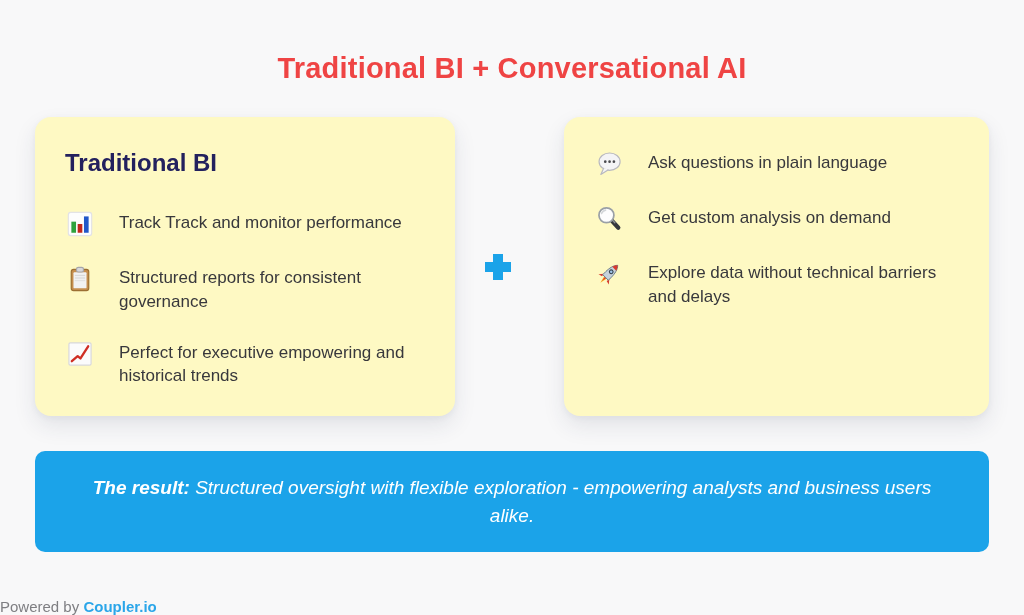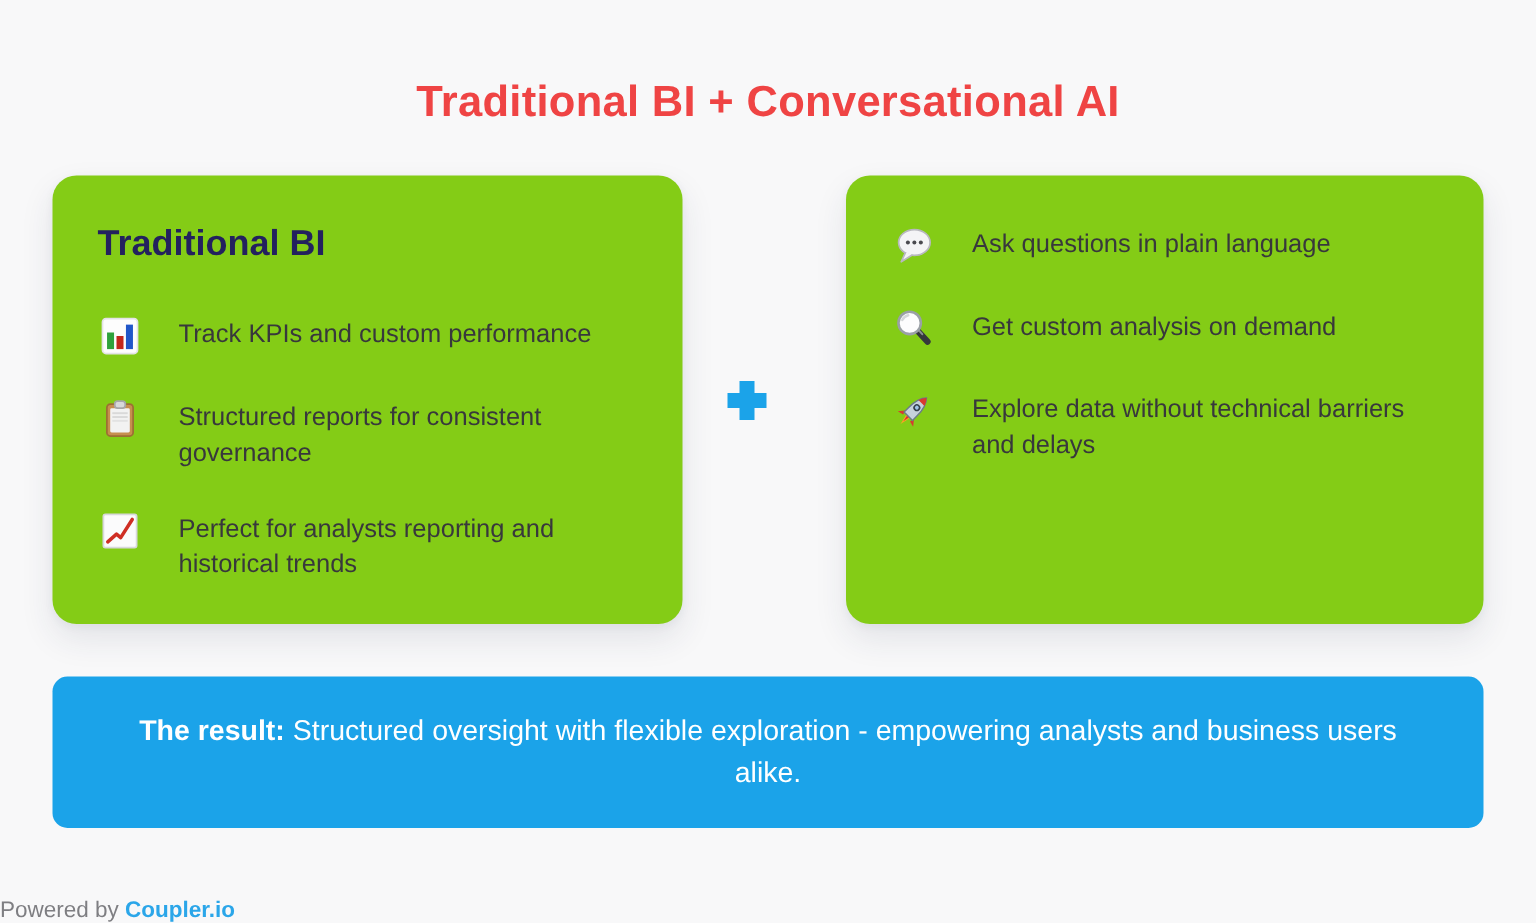--- a/index.html
+++ b/index.html
@@ -20,21 +20,21 @@
     letter-spacing: 0.2px;
   }
 
   .cards-row {
     display: flex;
     align-items: stretch;
     padding: 0 35px;
     margin-top: 32px;
   }
   .card {
-    background: #84cc16;
+    background: #fef9c3;
     border-radius: 16px;
     box-shadow: 0 10px 22px rgba(40,50,80,0.10), 0 2px 6px rgba(40,50,80,0.05);
     padding: 32px 28px 28px 30px;
     min-height: 296px;
   }
   .card.left  { flex: 0 0 420px; }
   .card.right { flex: 0 0 425px; }
 
   .card-heading {
     font-size: 24px;
@@ -74,20 +74,21 @@
 
   .result-banner {
     margin: 35px 35px 0 35px;
     background: #1ba3e9;
     border-radius: 10px;
     color: #ffffff;
     text-align: center;
     padding: 23px 56px;
     font-size: 19px;
     line-height: 1.45;
+    font-style: italic;
   }
   .result-label { font-weight: bold; }
 
   .footer {
     margin-top: 46px;
     text-align: left;
     font-size: 15px;
     color: #7e7e82;
   }
   .brand {
@@ -110,21 +111,21 @@
 
       <div class="item">
         <span class="icon">
           <svg viewBox="0 0 24 24">
             <rect x="2" y="2" width="20" height="20" rx="2" fill="#fdfdfd" stroke="#e3e3e6"></rect>
             <rect x="4.6" y="10" width="4" height="9.5" fill="#2fa23c"></rect>
             <rect x="10" y="12" width="4" height="7.5" fill="#c3271c"></rect>
             <rect x="15.4" y="5.5" width="4" height="14" fill="#2157c9"></rect>
           </svg>
         </span>
-        <span class="item-text">Track KPIs and custom performance</span>
+        <span class="item-text">Track Track and monitor performance</span>
       </div>
 
       <div class="item">
         <span class="icon">
           <svg viewBox="0 0 24 24">
             <rect x="4.5" y="3.8" width="15" height="18.2" rx="2" fill="#c68f4e" stroke="#9c6f33"></rect>
             <rect x="6.4" y="6.2" width="11.2" height="13.8" rx="0.8" fill="#f2f2f2"></rect>
             <rect x="7.6" y="8.4" width="8.8" height="1.1" fill="#d9d9d9"></rect>
             <rect x="7.6" y="10.6" width="8.8" height="1.1" fill="#d9d9d9"></rect>
             <rect x="7.6" y="12.8" width="8.8" height="1.1" fill="#e2e2e2"></rect>
@@ -134,21 +135,21 @@
         <span class="item-text">Structured reports for consistent governance</span>
       </div>
 
       <div class="item">
         <span class="icon">
           <svg viewBox="0 0 24 24">
             <rect x="2.5" y="2.5" width="19" height="19" rx="1.2" fill="#fbfbfc" stroke="#d8d8dc"></rect>
             <polyline points="5,18.2 10,13.8 12.4,15.8 19,5.4" fill="none" stroke="#cf2e24" stroke-width="2" stroke-linecap="round" stroke-linejoin="round"></polyline>
           </svg>
         </span>
-        <span class="item-text">Perfect for analysts reporting and historical trends</span>
+        <span class="item-text">Perfect for executive empowering and historical trends</span>
       </div>
     </div>
 
     <div class="plus-wrap">
       <span class="icon" style="width:36px;height:36px;">
         <svg viewBox="0 0 36 36" style="width:36px;height:36px;">
           <path d="M13 5 h10 v8 h8 v10 h-8 v8 h-10 v-8 h-8 v-10 h8 z" fill="#1ba3e9"></path>
         </svg>
       </span>
     </div>

